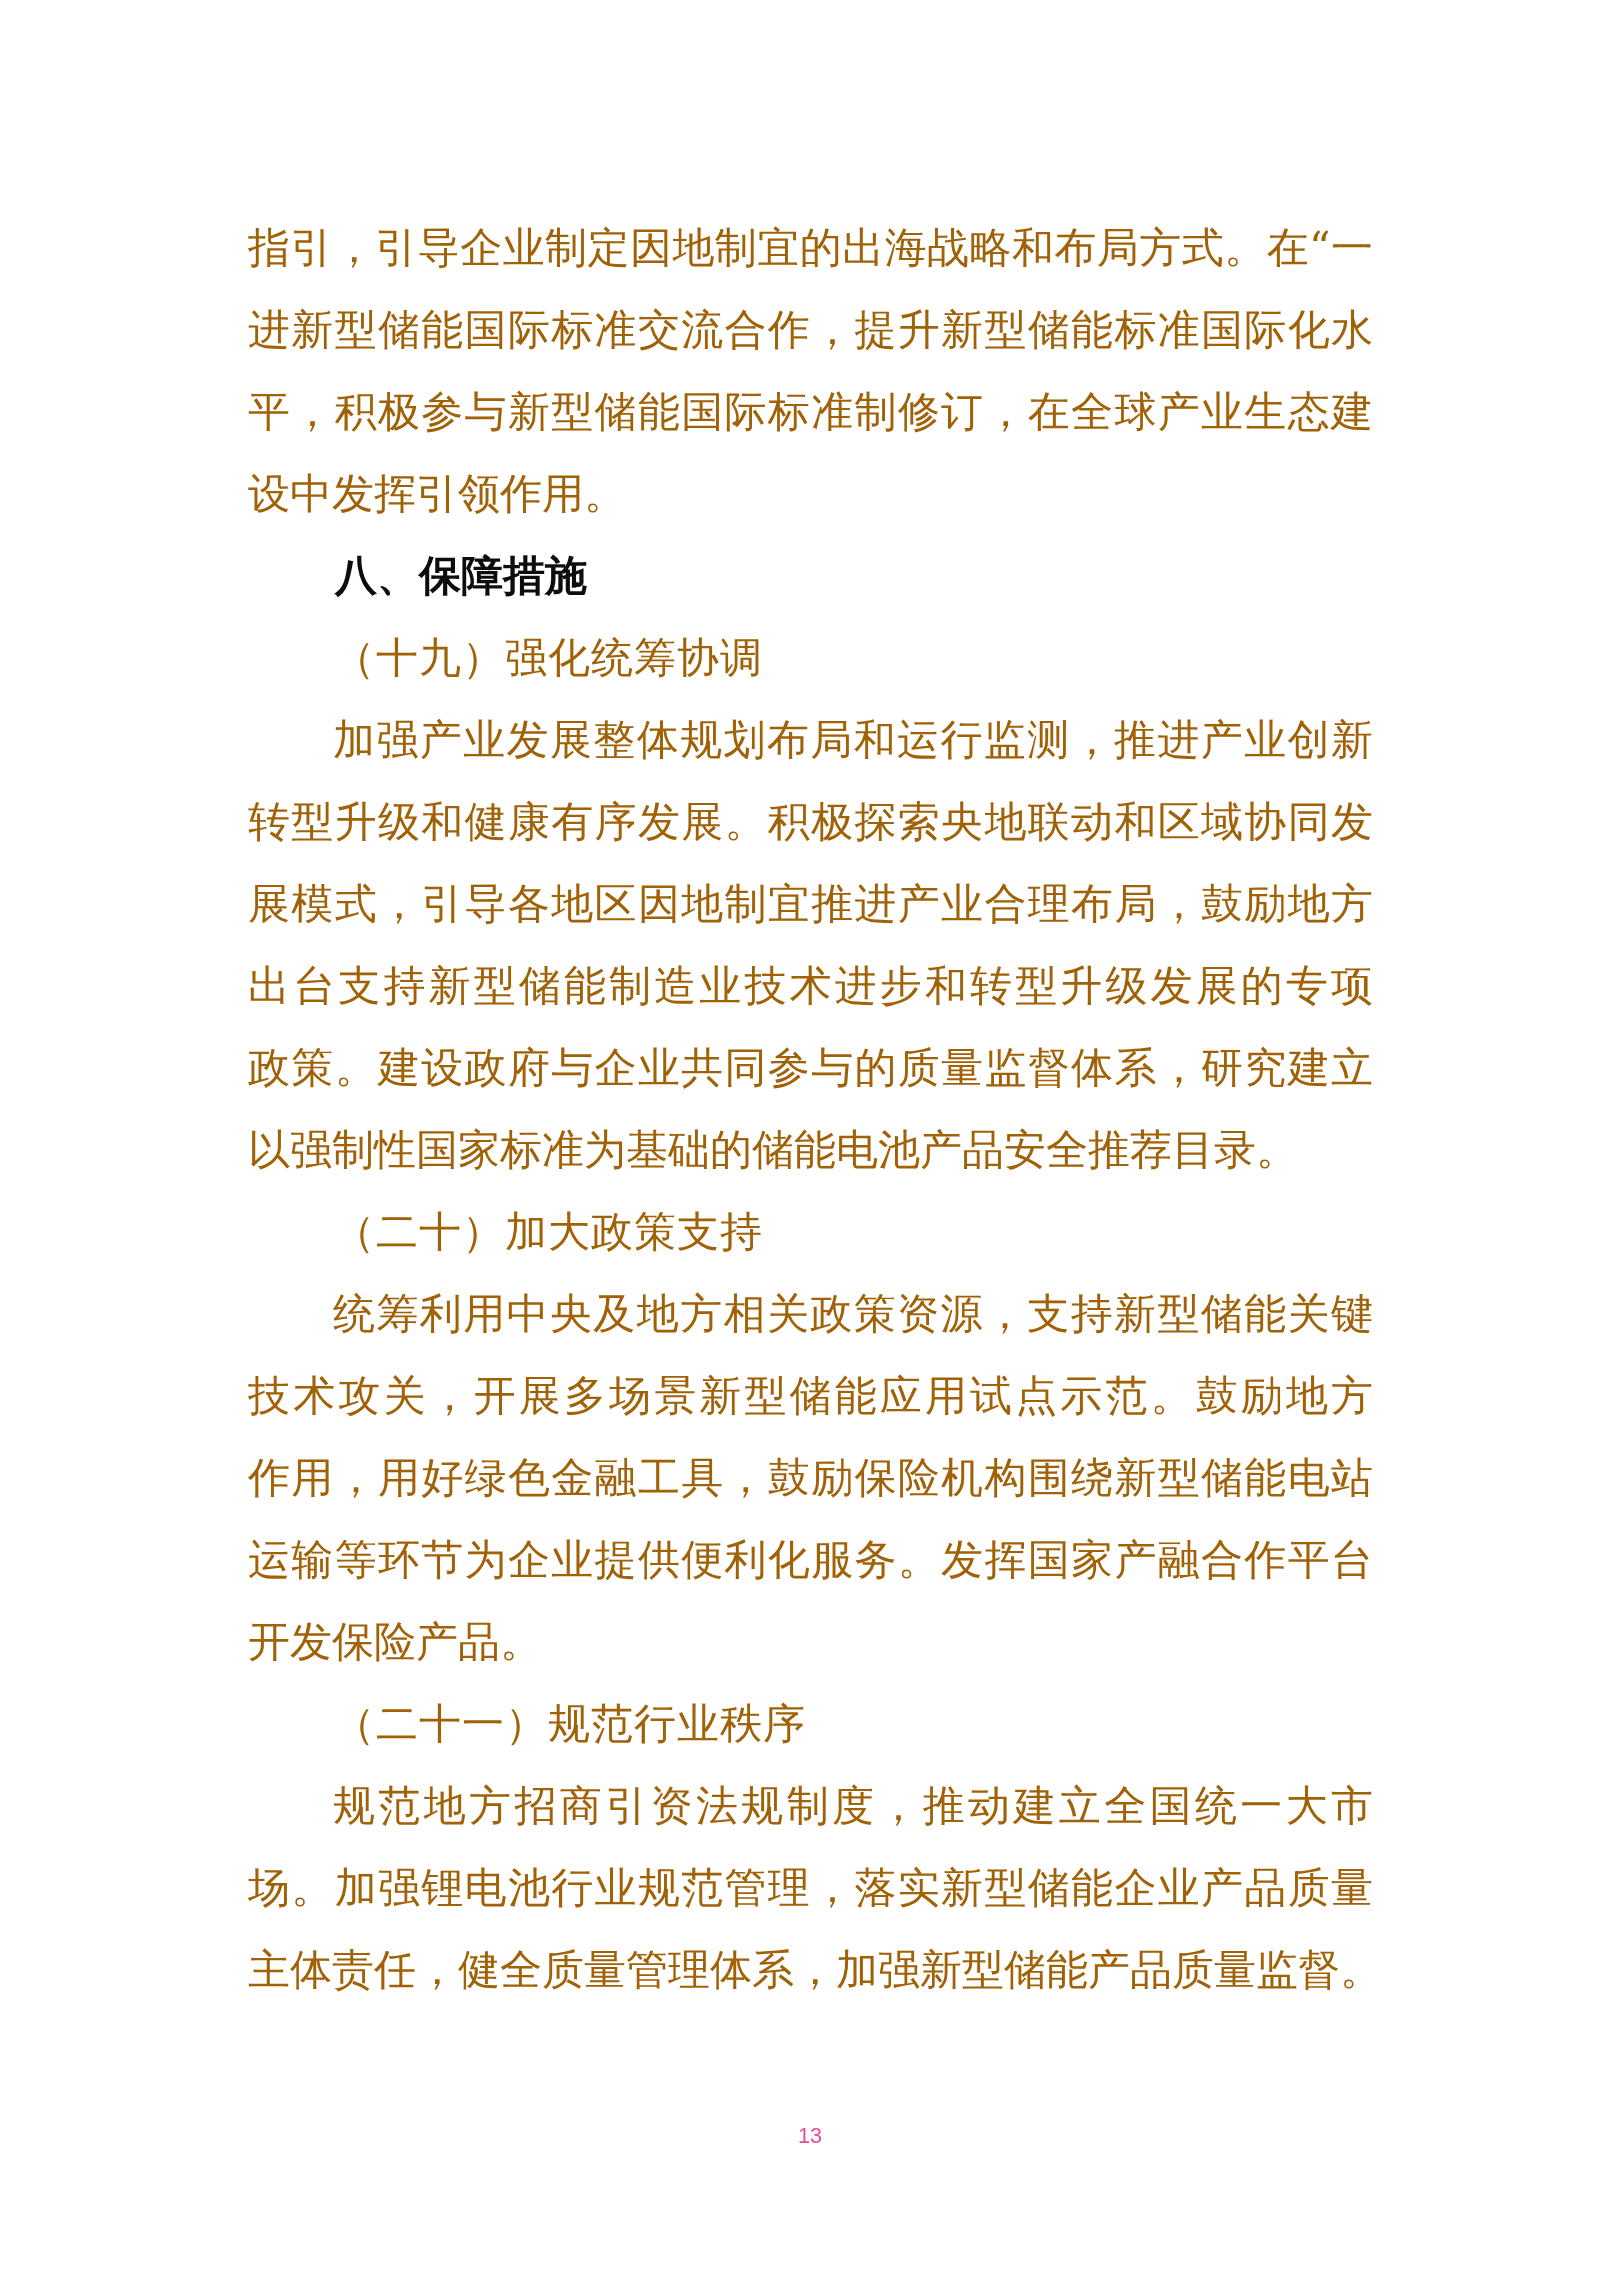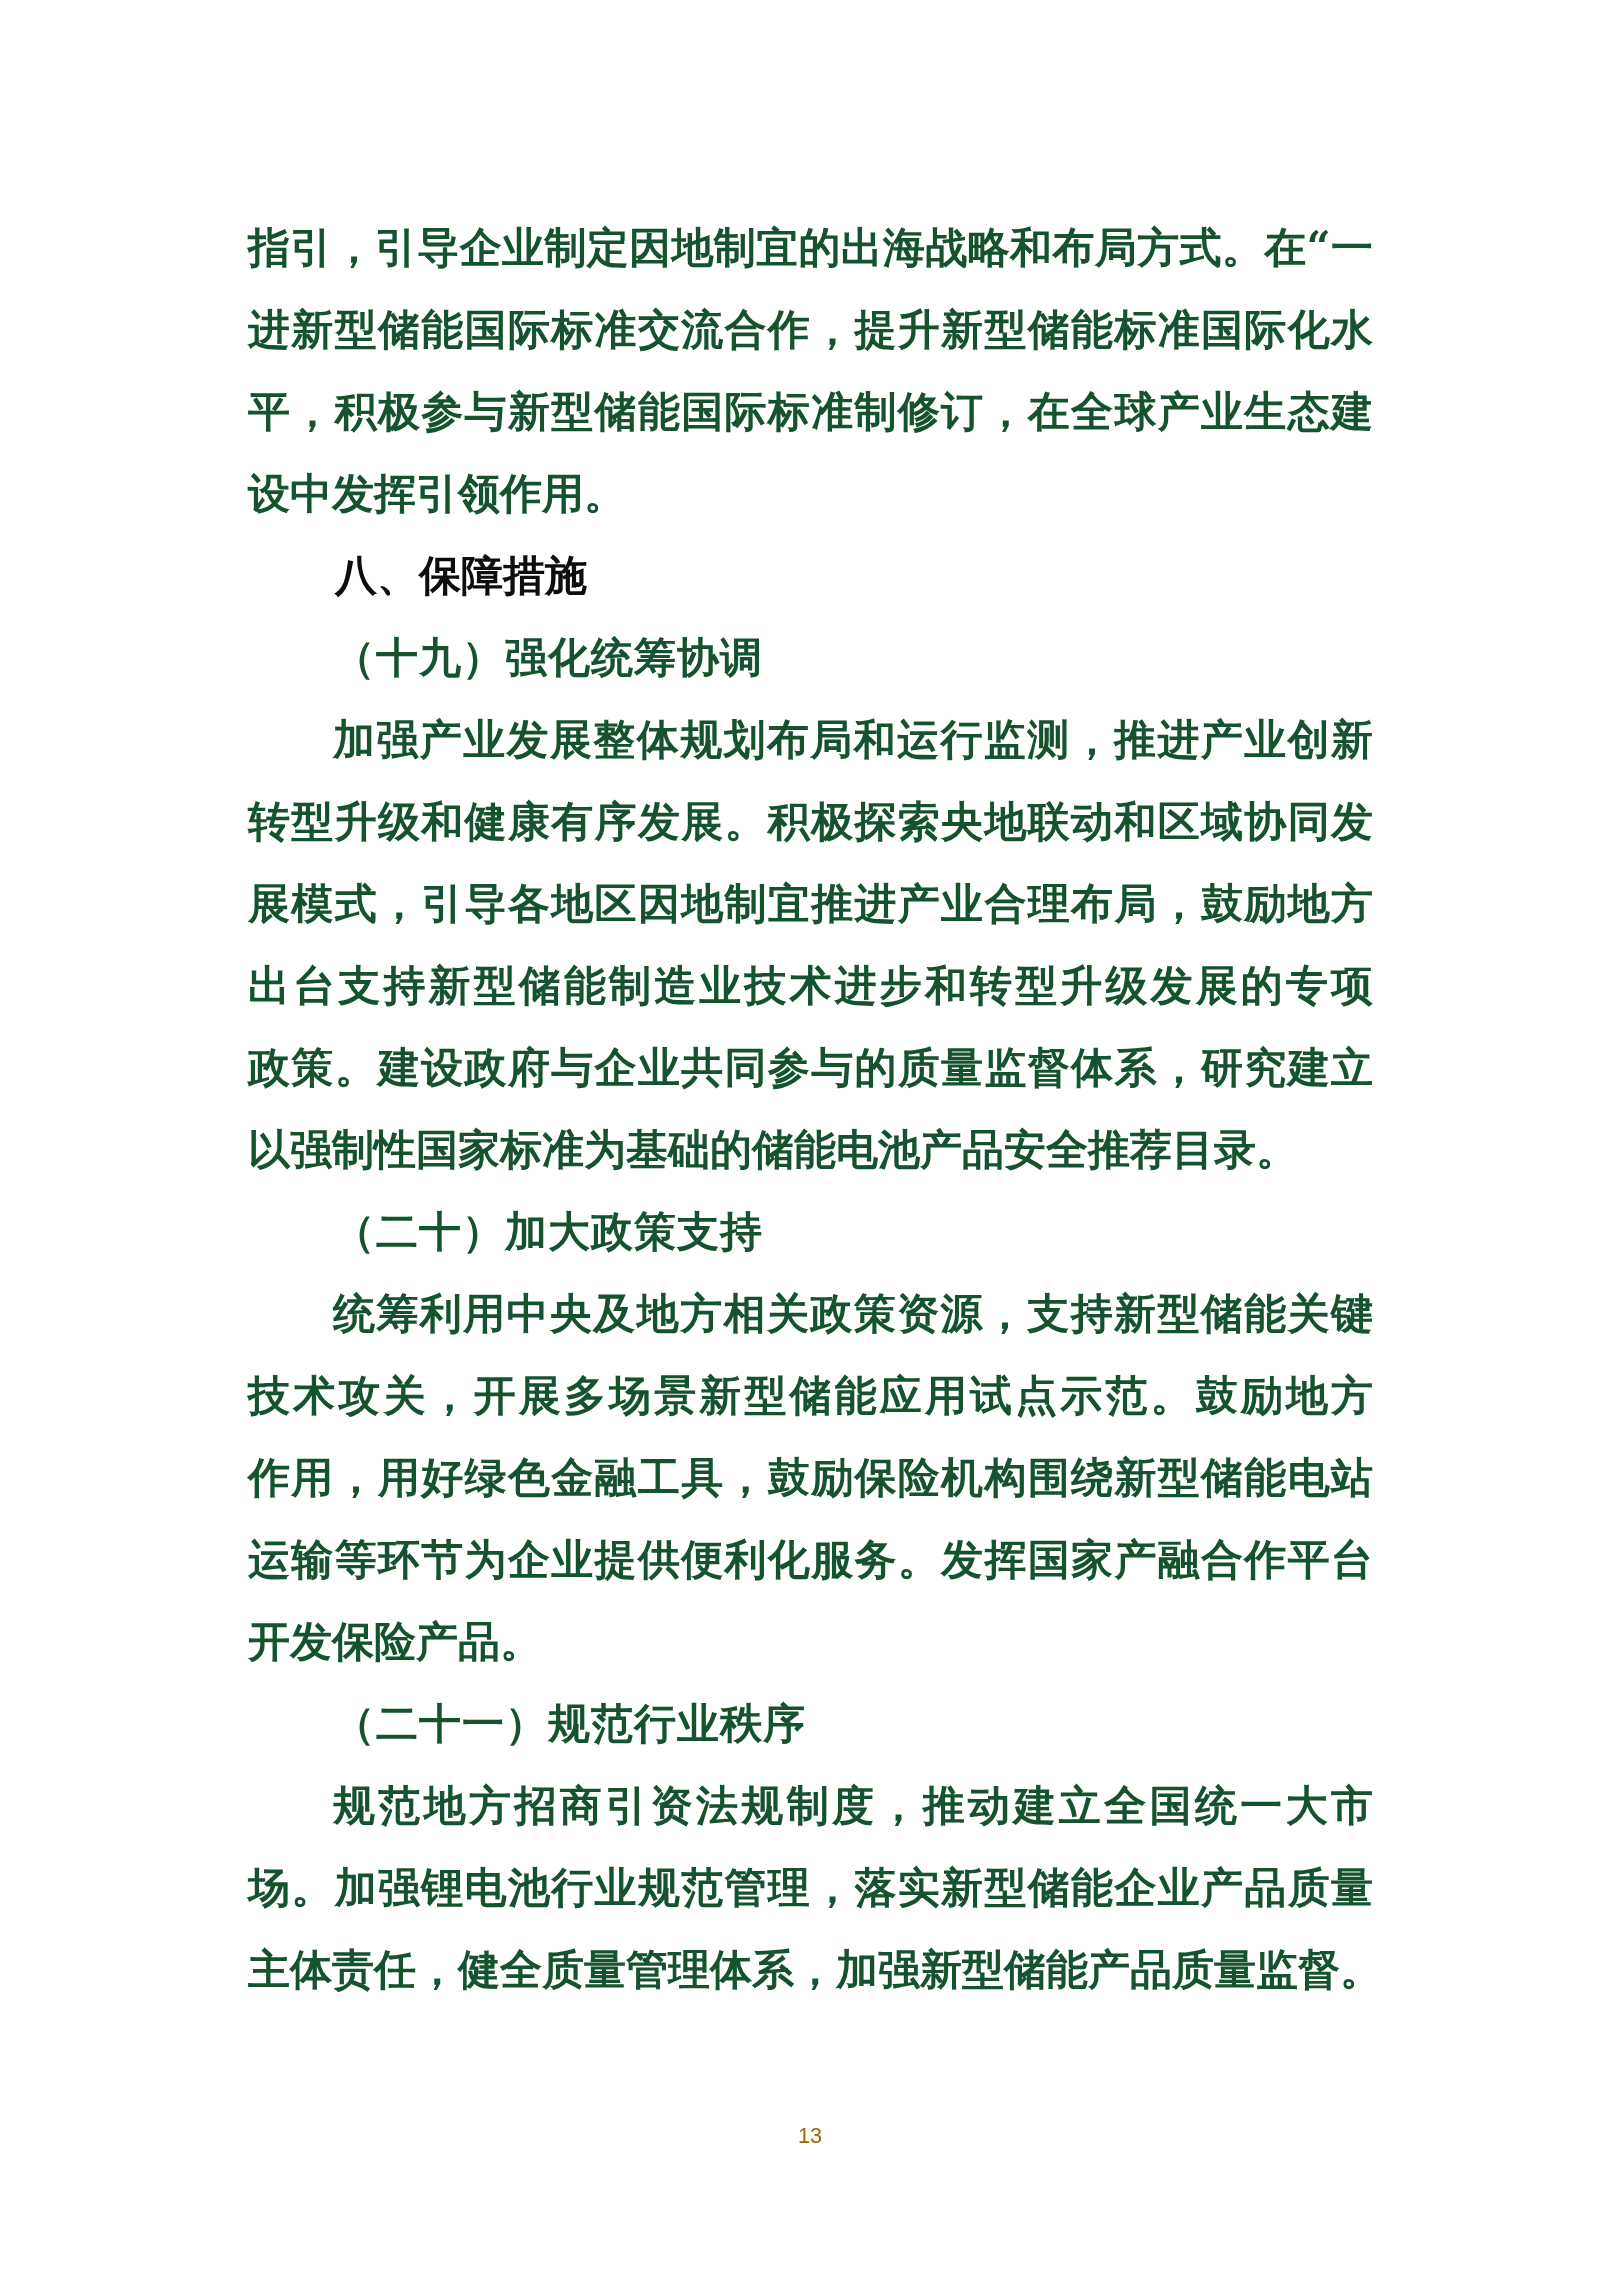--- a/index.html
+++ b/index.html
@@ -31,22 +31,21 @@
     .line {
       display: block;
       height: 82px;
       line-height: 82px;
       font-size: 42px;
       font-family: "DejaVu Serif", "Liberation Serif", serif;
       white-space: nowrap;
       overflow: visible;
       text-align: justify;
       text-align-last: justify;
-      color: #14532d;
-      font-weight: bold;
+      color: #a16207;
     }
     .line.last {
       text-align: right;
       text-align-last: left;
     }
     .line.indent {
       padding-left: 85px;
     }
     .line.heading {
       font-family: "DejaVu Sans", "Liberation Sans", sans-serif;
@@ -64,21 +63,21 @@
       letter-spacing: 1px;
     }
     .page-number {
       position: absolute;
       top: 2123px;
       left: 0;
       width: 1620px;
       text-align: center;
       font-family: "Liberation Sans", "DejaVu Sans", sans-serif;
       font-size: 21.6px;
-      color: #a16207;
+      color: #ec4899;
     }
   </style>
 </head>
 <body>
 
 <div class="page">
   <div class="text-block">
 
     <div class="line">指引，引导企业制定因地制宜的出海战略和布局方式。在“一</div>
     <div class="line">进新型储能国际标准交流合作，提升新型储能标准国际化水</div>

